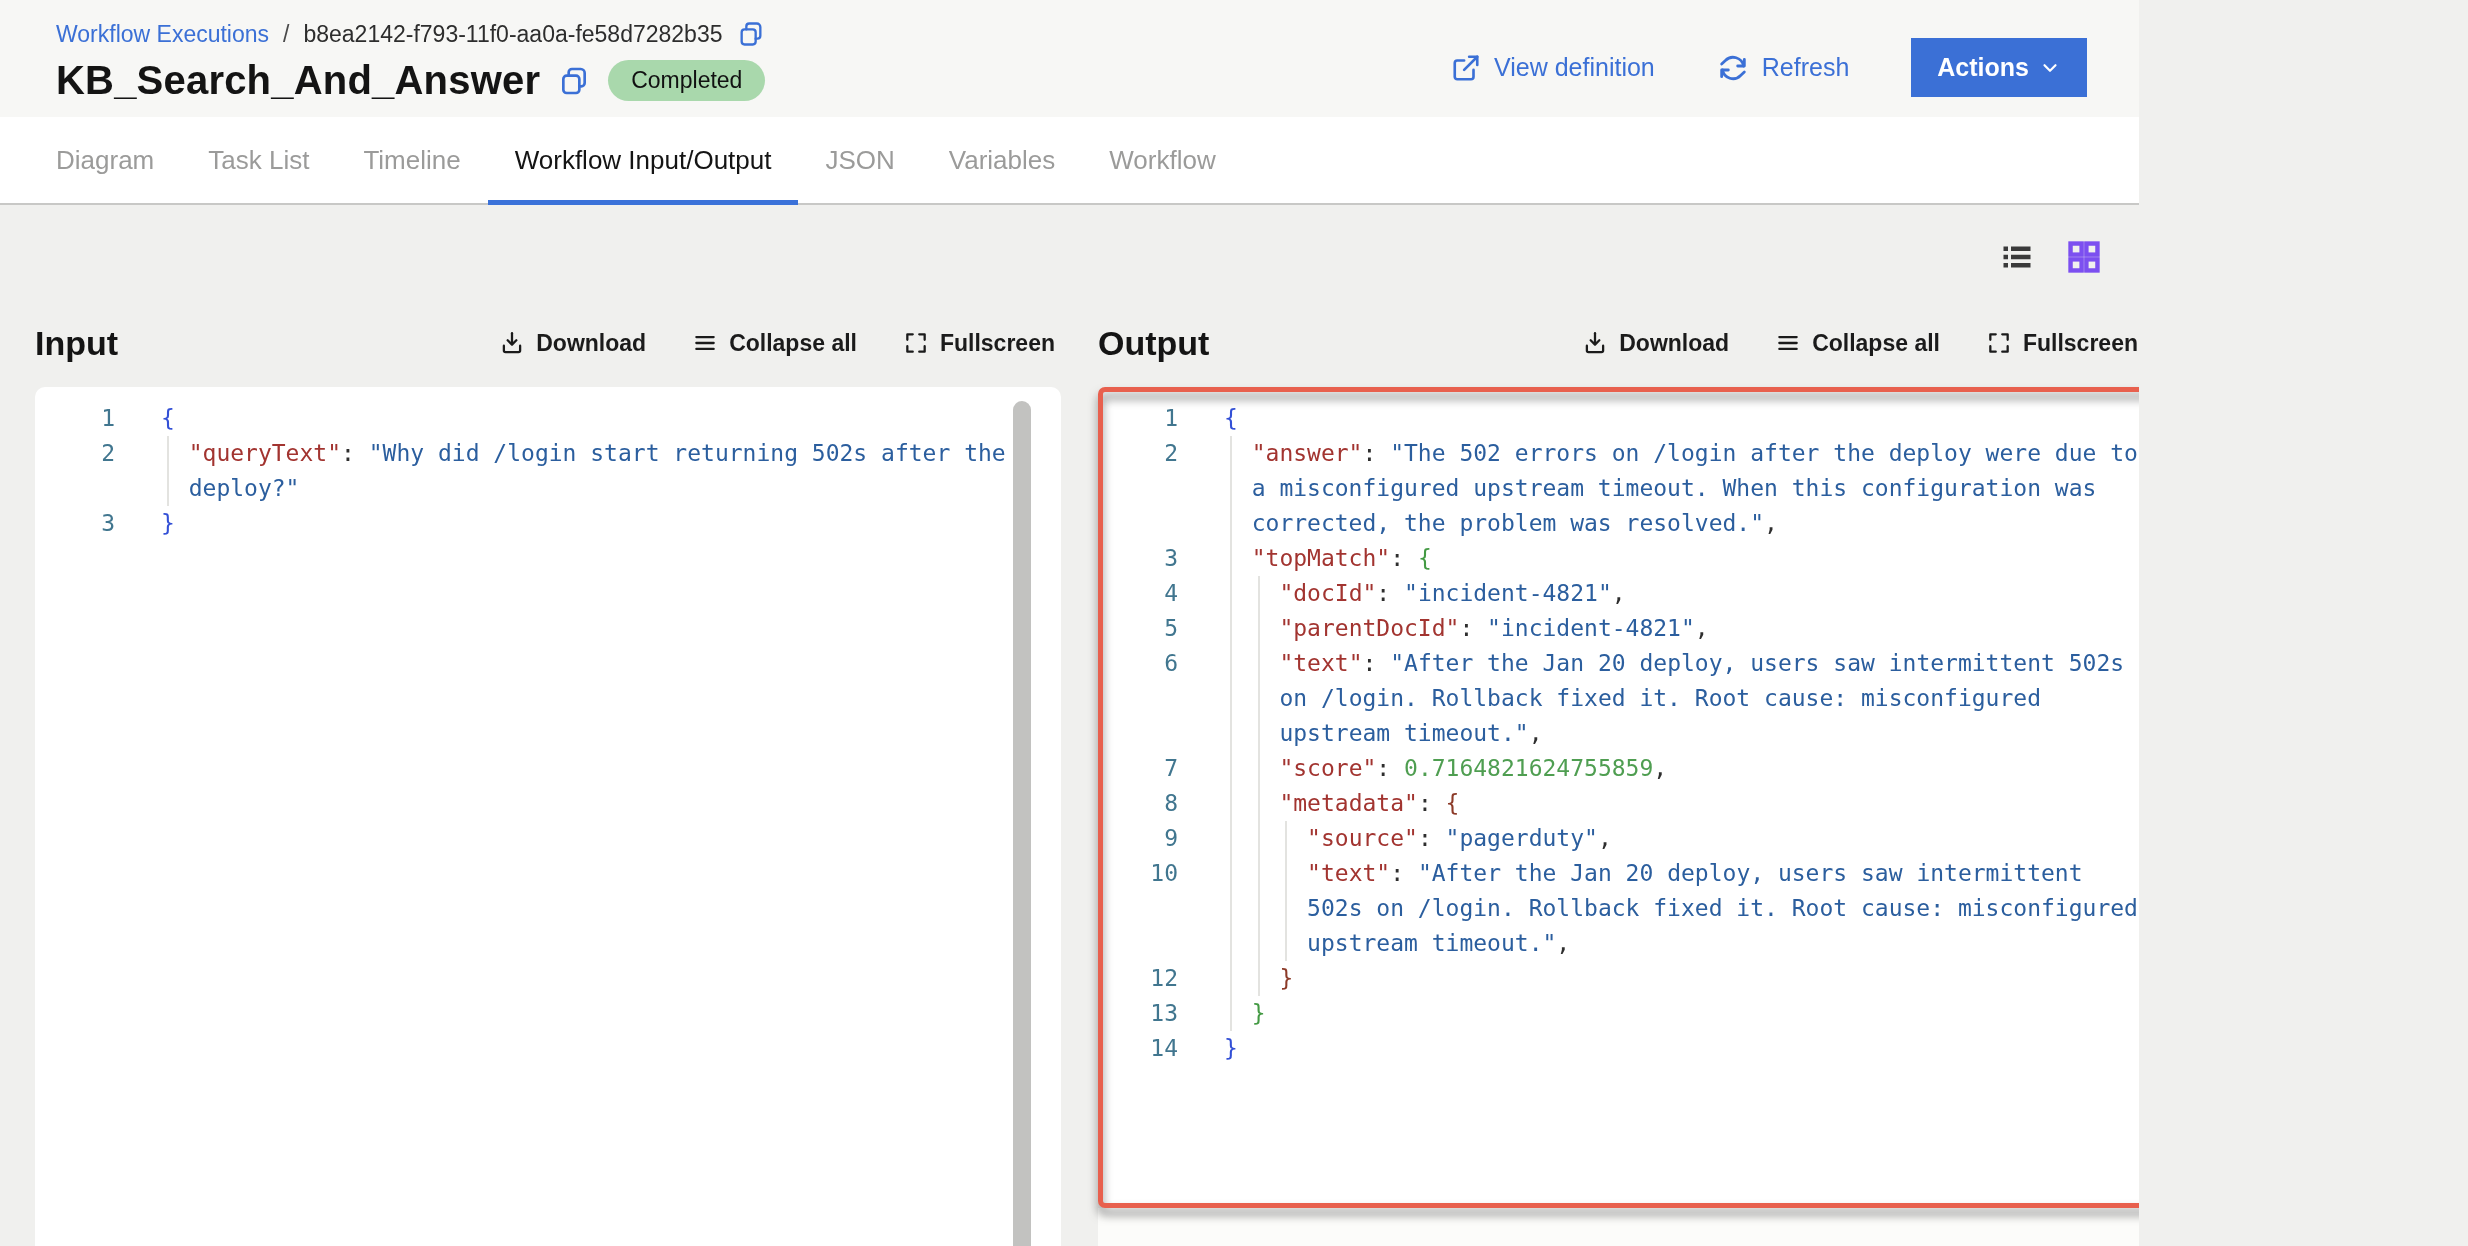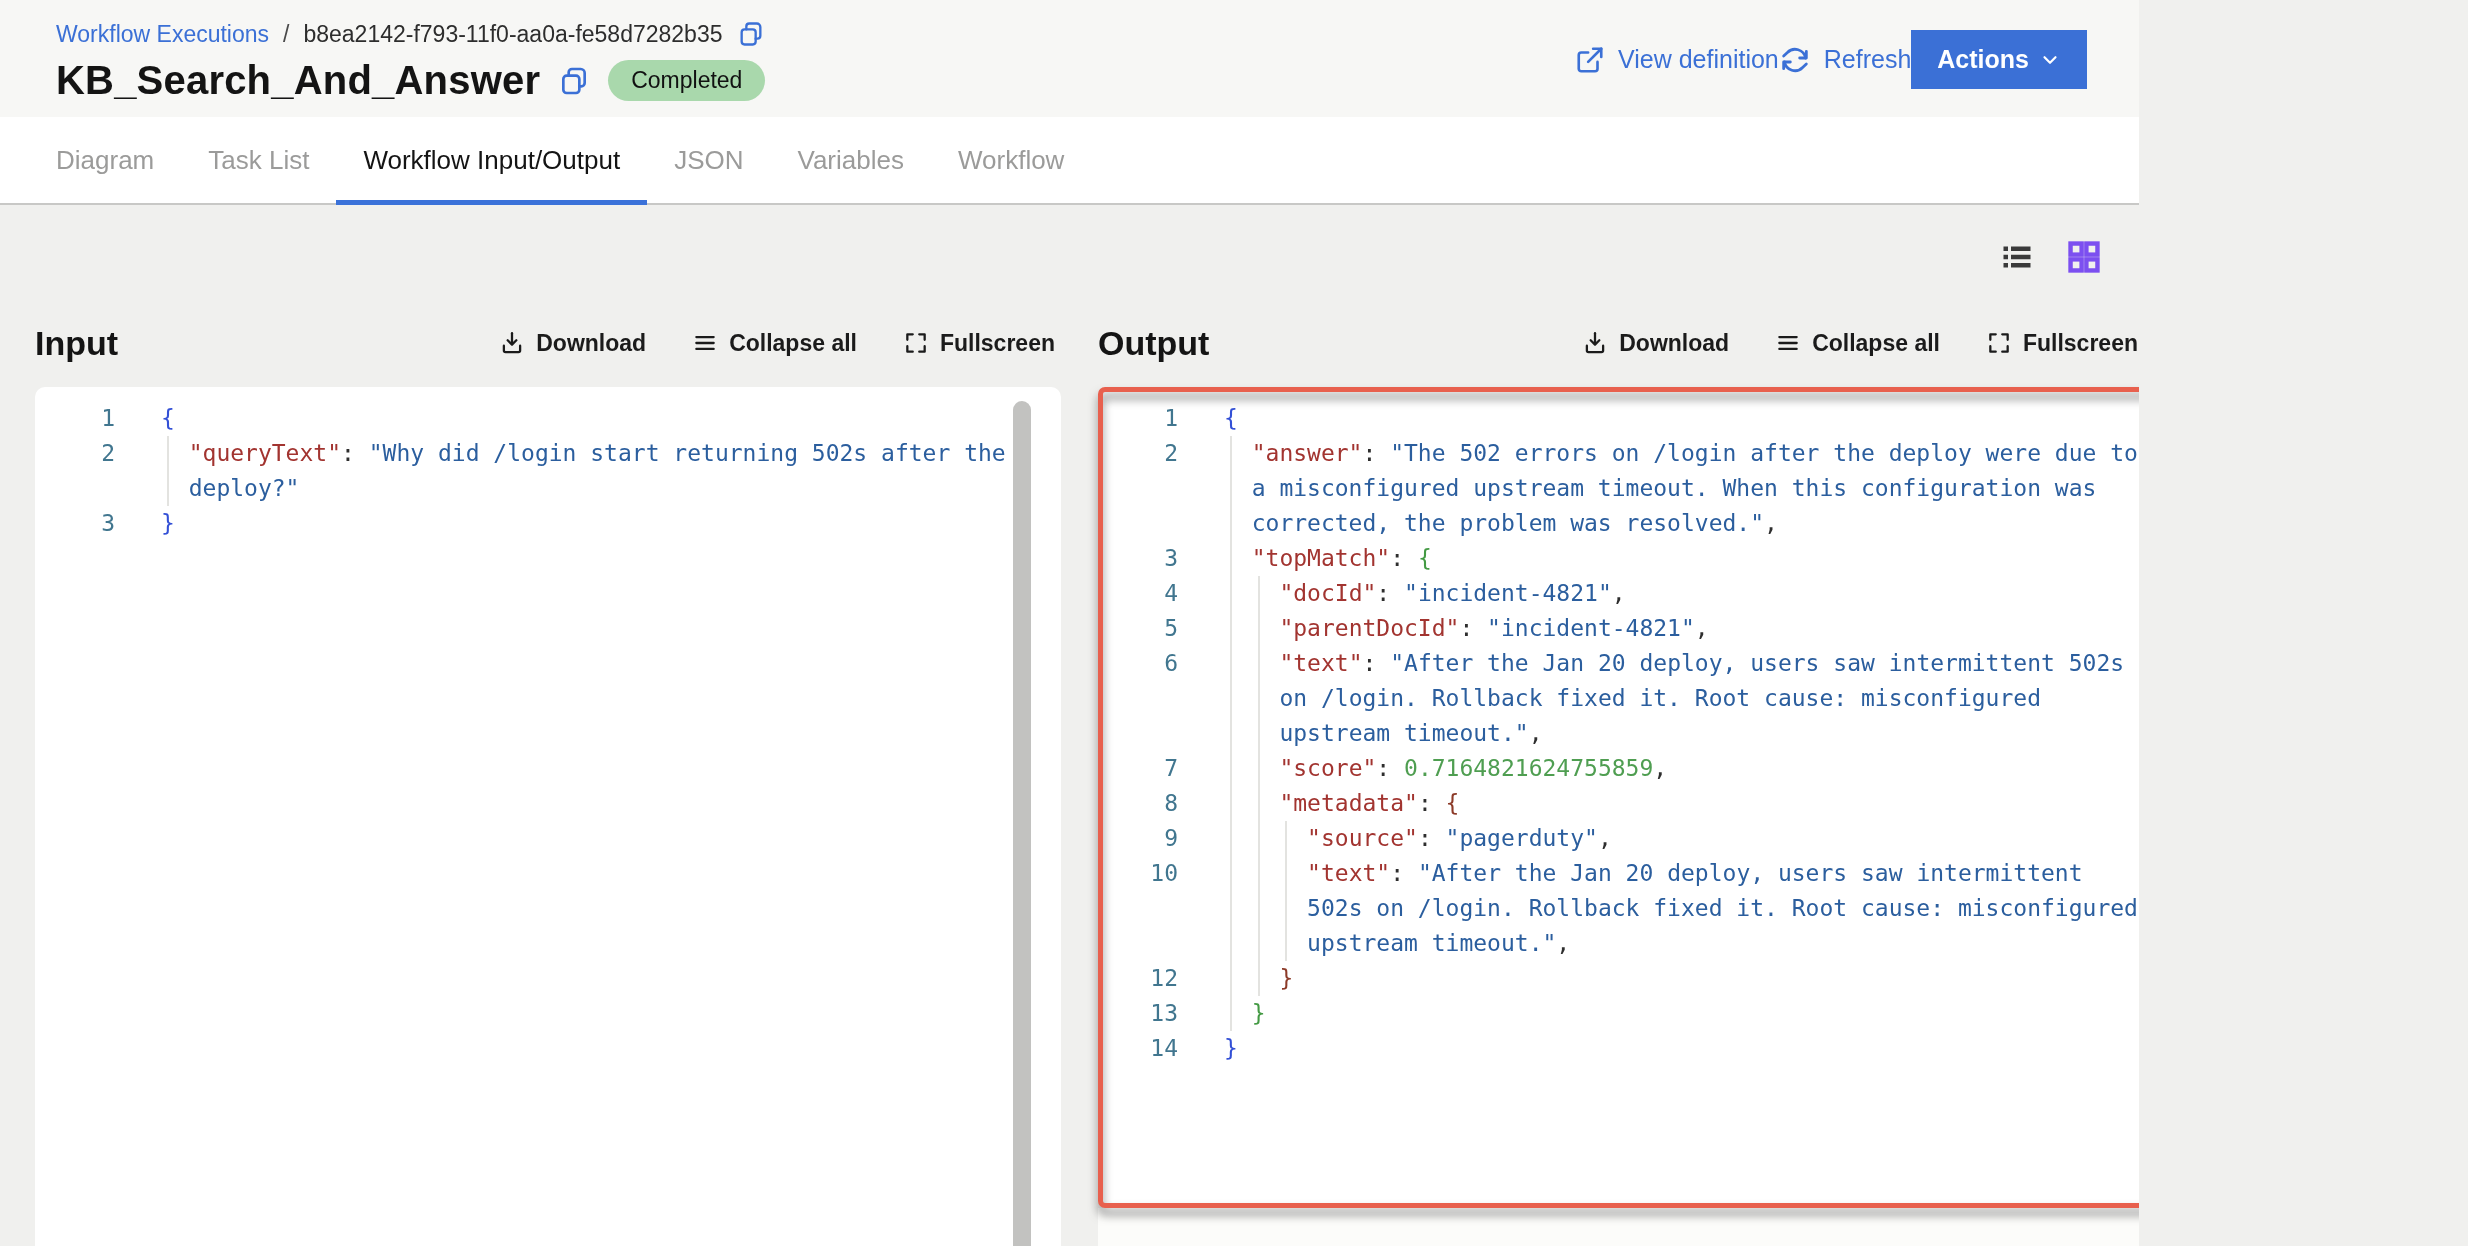--- a/index.html
+++ b/index.html
@@ -20,22 +20,22 @@
   .breadcrumb .crumb-id { color:#2d2d2d; }
   .title-row { display:flex; align-items:center; gap:18px; margin-top:10px; }
   .wf-title { font-size:40px; font-weight:700; color:#141414; letter-spacing:0.2px; }
   .status-badge {
     background:#a9d8ac; color:#111; font-size:23px; font-weight:500;
     padding:9px 23px; border-radius:26px; line-height:1;
   }
   .icon-btn { display:inline-flex; align-items:center; justify-content:center; cursor:pointer; background:none; border:none; padding:0; }
 
   .header-actions {
-    position:absolute; top:30px; right:52px;
-    display:flex; align-items:center; 
+    position:absolute; top:38px; right:52px;
+    display:flex; align-items:center; gap:62px;
   }
   .link-action { display:flex; align-items:center; gap:13px; color:#3b70d6; font-size:25px; font-weight:500; cursor:pointer; background:none; border:none; font-family:inherit; }
   .actions-btn {
     display:flex; align-items:center; gap:10px;
     background:#3b70d6; color:#fff; font-size:25px; font-weight:600;
     border:none; border-radius:0; padding:15px 26px; cursor:pointer; font-family:inherit;
   }
 
   
   .tabbar {
@@ -177,20 +177,23 @@
       </button>
     </div>
   </header>
 
   <nav class="tabbar">
       <div class="tab">
         <span>Diagram</span>
       </div>
       <div class="tab">
         <span>Task List</span>
+      </div>
+      <div class="tab">
+        <span>Timeline</span>
       </div>
       <div class="tab active">
         <span>Workflow Input/Output</span>
         <div class="tab-underline"></div>
       </div>
       <div class="tab">
         <span>JSON</span>
       </div>
       <div class="tab">
         <span>Variables</span>

